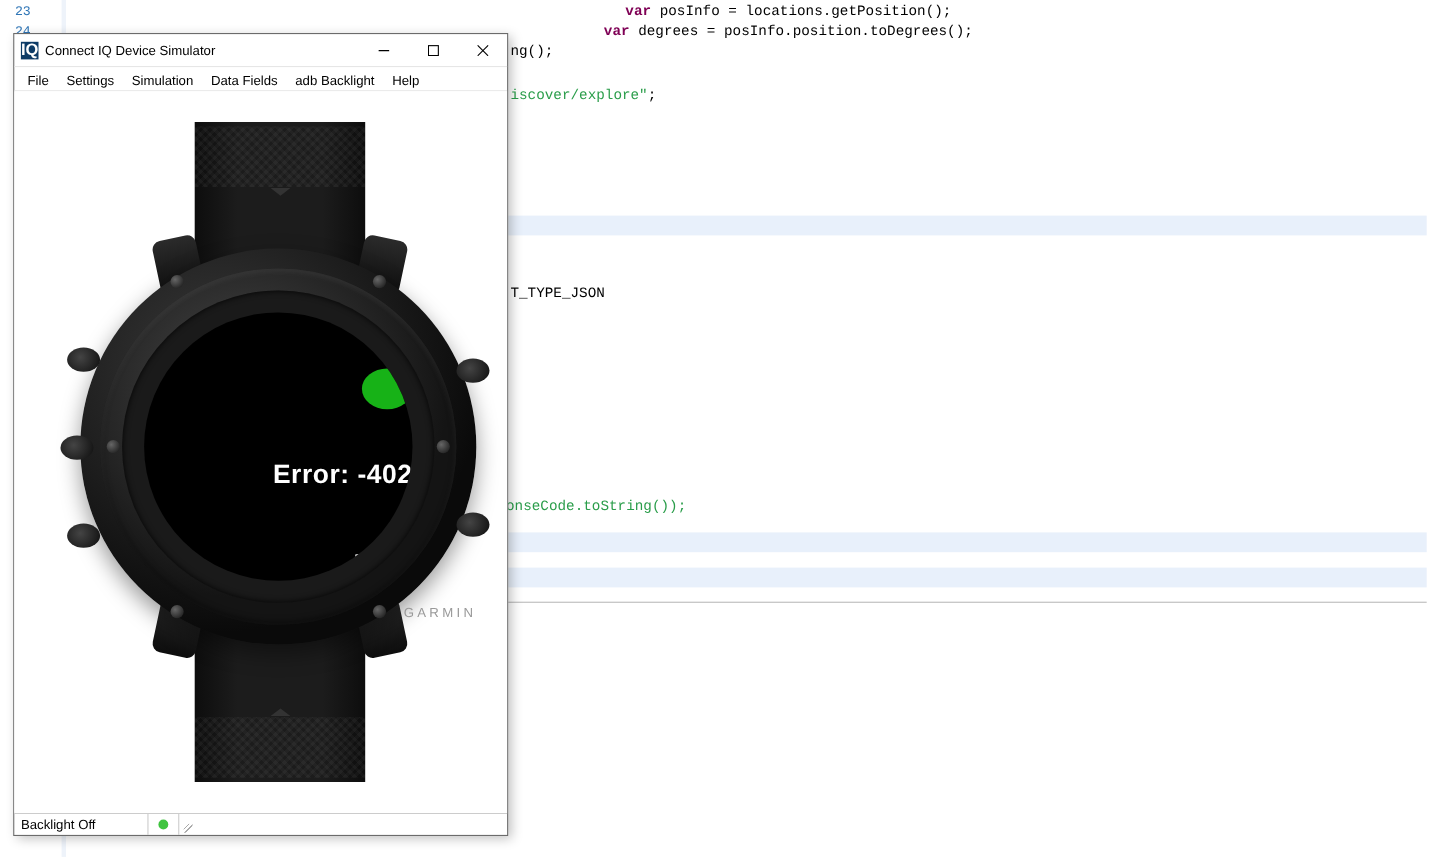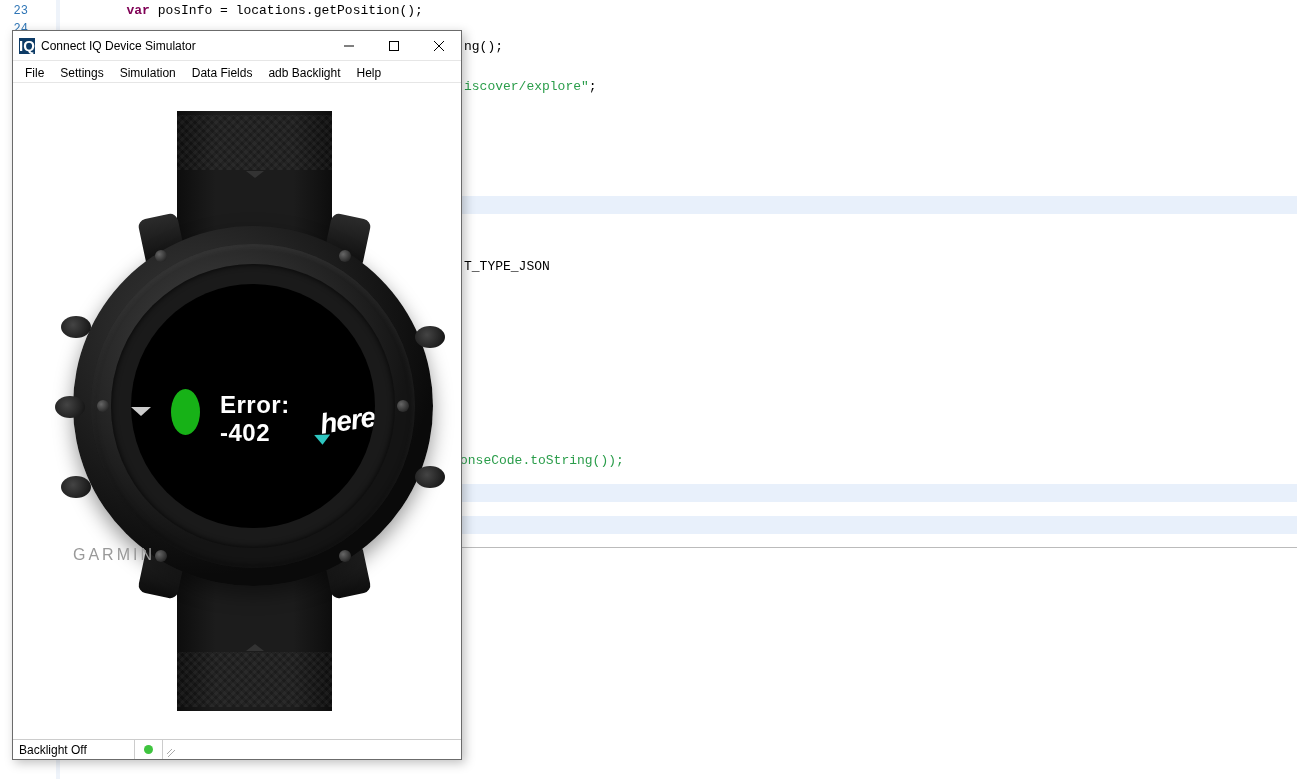--- a/index.html
+++ b/index.html
@@ -45,20 +45,21 @@
     .code-lines {
       position: absolute;
       left: 64px;
       top: 2px;
       right: 0;
     }
     .code-line {
       height: 18px;
       white-space: pre;
       color: #000;
+      text-align: center;
     }
     .kw { color: #7f0055; font-weight: bold; }
     .str { color: #2a9d4a; }
     .hl-line {
       position: absolute;
       left: 64px;
       right: 10px;
       height: 18px;
       background: #e8f0fb;
     }
@@ -254,22 +255,22 @@
       background: #1a1a1a;
       box-shadow: inset 0 0 6px rgba(0,0,0,0.9);
     }
     .screen {
       position: absolute;
       left: 58px; top: 58px;
       width: 244px; height: 244px;
       border-radius: 50%;
       background: #000;
       display: flex;
-      flex-direction: row;
-      align-items: center;
+      flex-direction: column;
+      align-items: flex-end;
       color: #fff;
       overflow: hidden;
       gap: 20px;
     }
     .screen-marker {
       margin-top: 10px;
       width: 0; height: 0;
       border-left: 10px solid transparent;
       border-right: 10px solid transparent;
       border-top: 9px solid #ccc;
@@ -305,23 +306,23 @@
       width: 0; height: 0;
       border-left: 8px solid transparent;
       border-right: 8px solid transparent;
       border-top: 10px solid #2ec6c0;
       transform: rotate(6deg);
     }
     .garmin-label {
       position: absolute;
       bottom: 22px;
       left: 0; right: 0;
-      text-align: left;
+      text-align: right;
       color: #999;
-      font-size: 16px;
+      font-size: 12px;
       letter-spacing: 3px;
       font-family: Arial, sans-serif;
     }
     .side-btn {
       position: absolute;
       width: 30px; height: 22px;
       background: radial-gradient(circle at 40% 40%, #444, #0c0c0c);
       border-radius: 50%;
     }
   </style>
@@ -334,20 +335,21 @@
     <div class="line-number">24</div>
   </div>
 
   <div class="hl-line" style="top:196px;"></div>
   <div class="hl-line" style="top:484px;"></div>
   <div class="hl-line" style="top:516px;"></div>
   <div class="editor-divider"></div>
 
   <div class="code-lines">
     <div class="code-line"><span>        </span><span class="kw">var</span><span> posInfo = locations.getPosition();</span></div>
+    <div class="code-line"><span>        </span><span class="kw">var</span><span> degrees = posInfo.position.toDegrees();</span></div>
     <div class="code-line" style="position:absolute;left:400px;top:36px;"><span>ng();</span></div>
     <div class="code-line" style="position:absolute;left:400px;top:76px;"><span class="str">iscover/explore"</span><span>;</span></div>
     <div class="code-line" style="position:absolute;left:400px;top:256px;">T_TYPE_JSON</div>
     <div class="code-line" style="position:absolute;left:396px;top:450px;"><span class="str">onseCode.toString());</span></div>
   </div>
 </div>
 
 <div class="sim-window">
   <div class="titlebar">
     <div class="app-icon">IQ</div>

